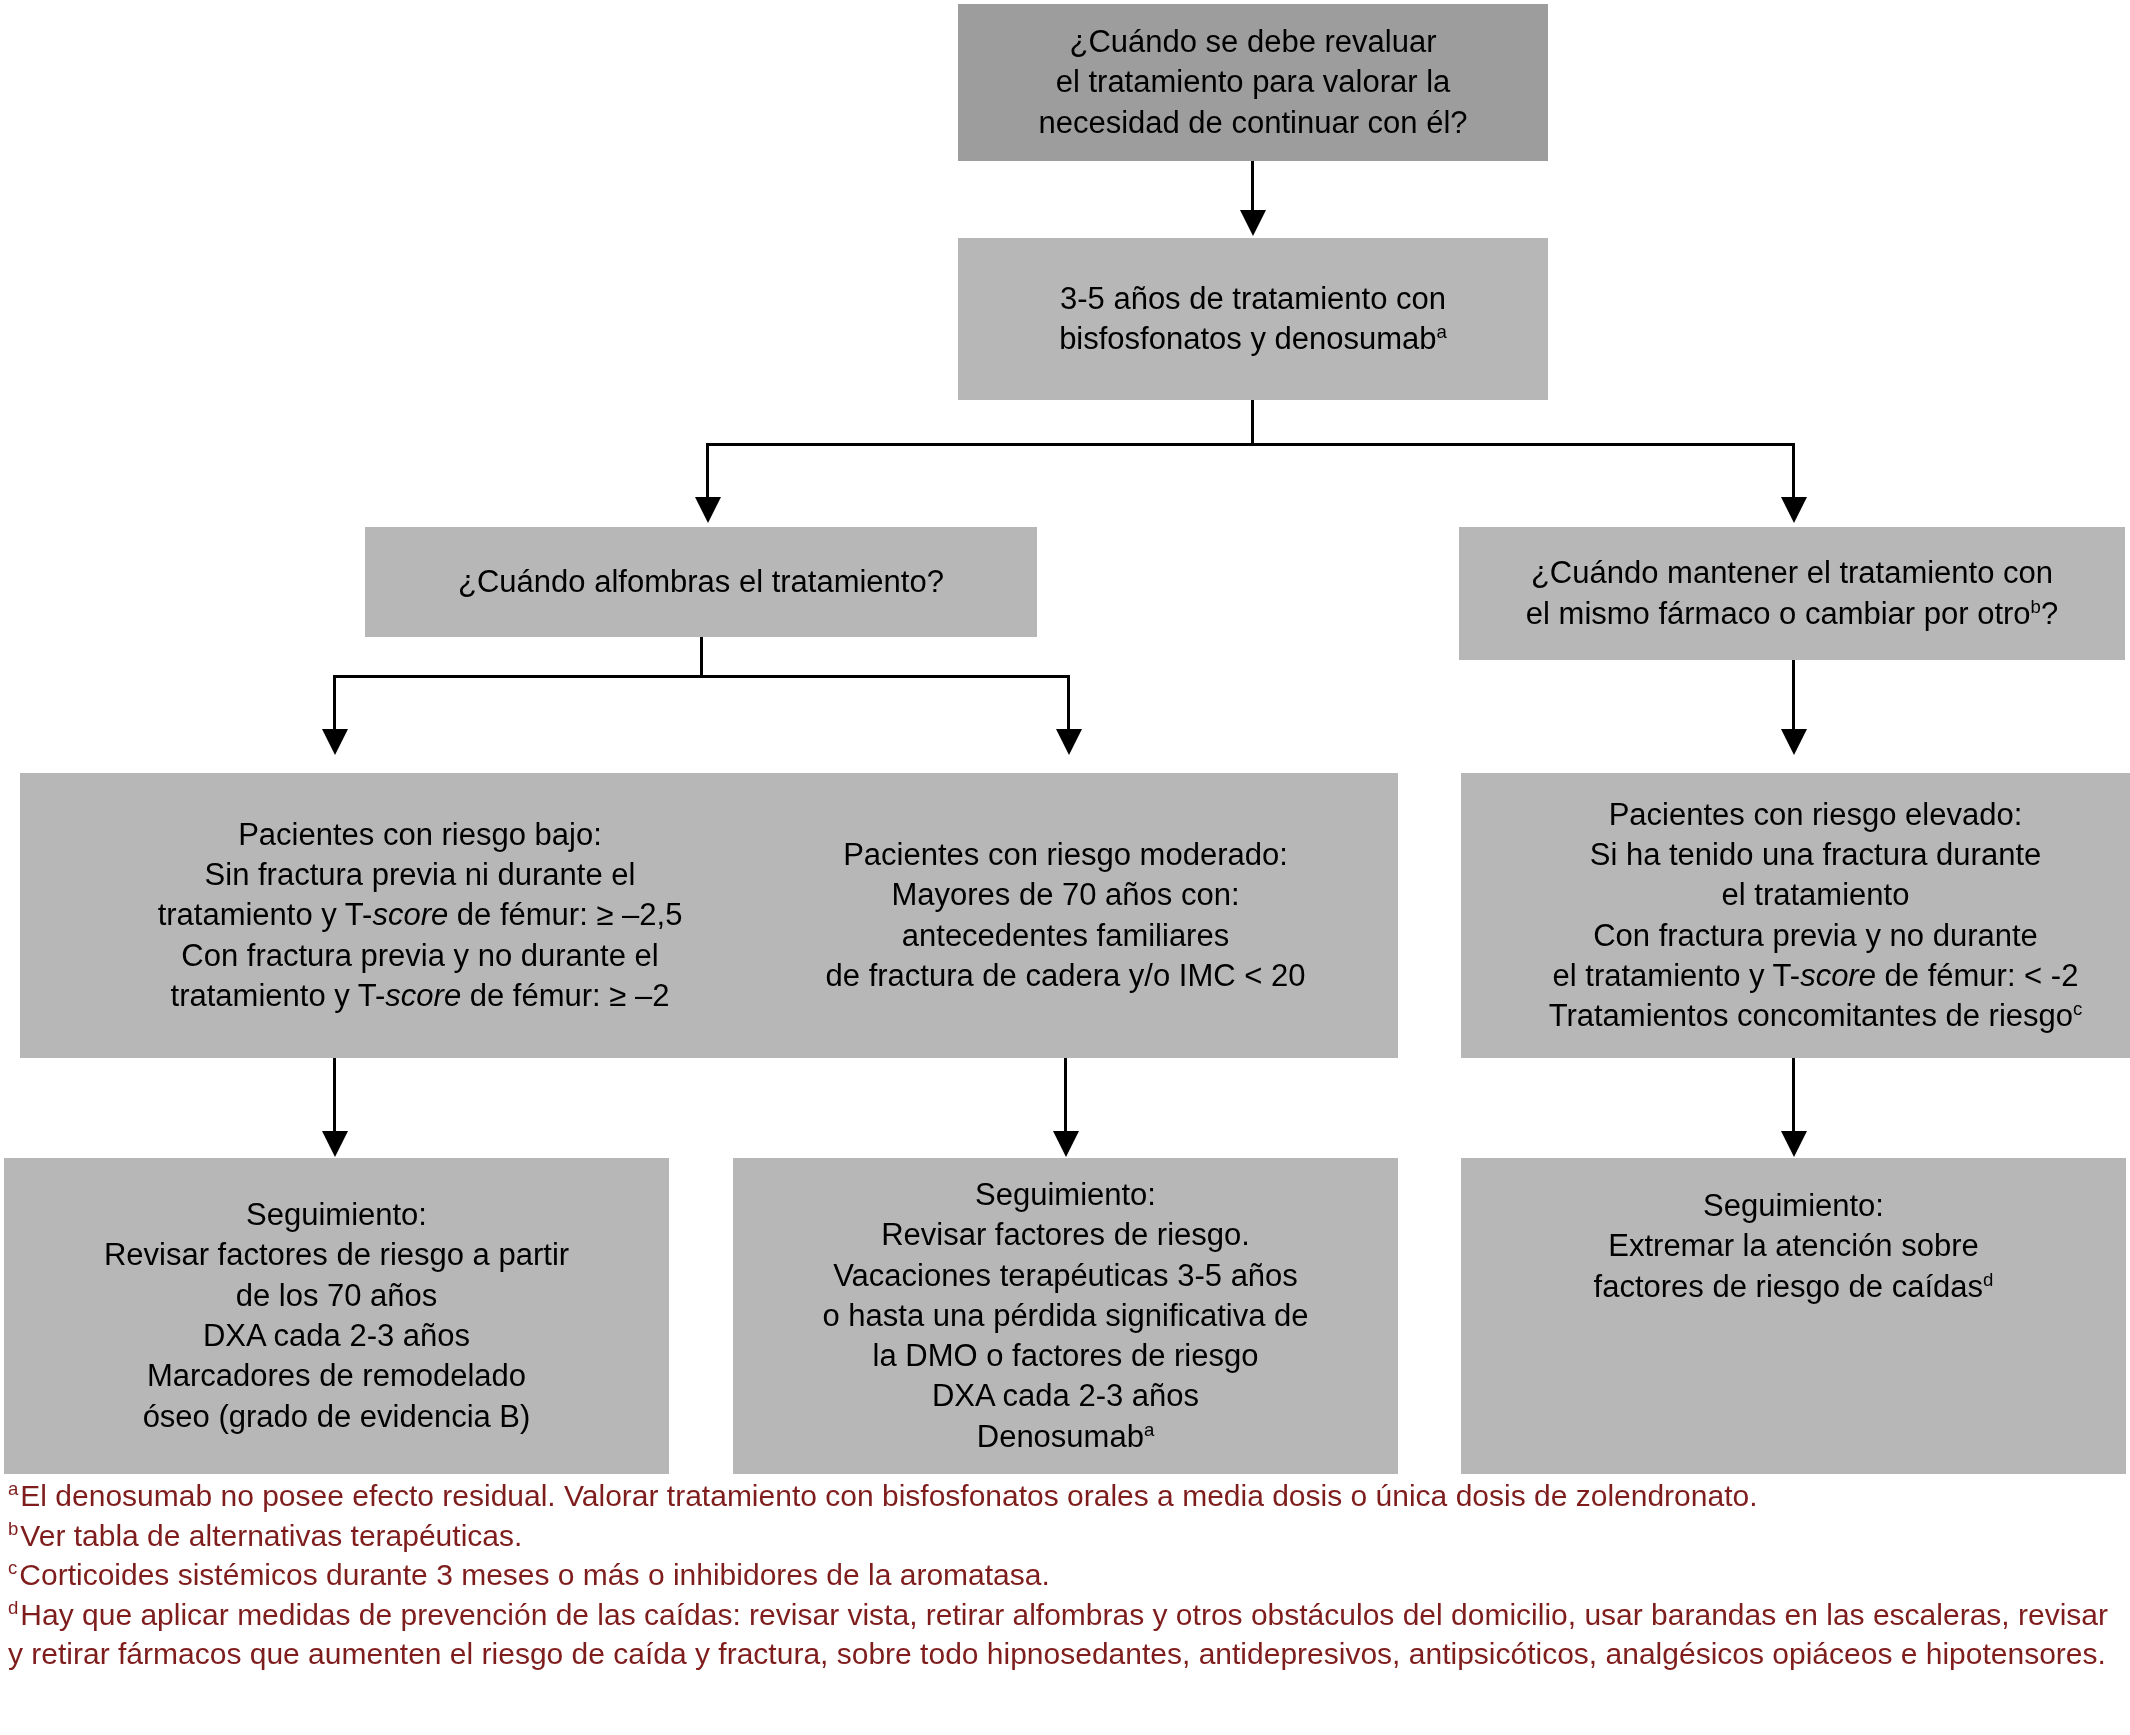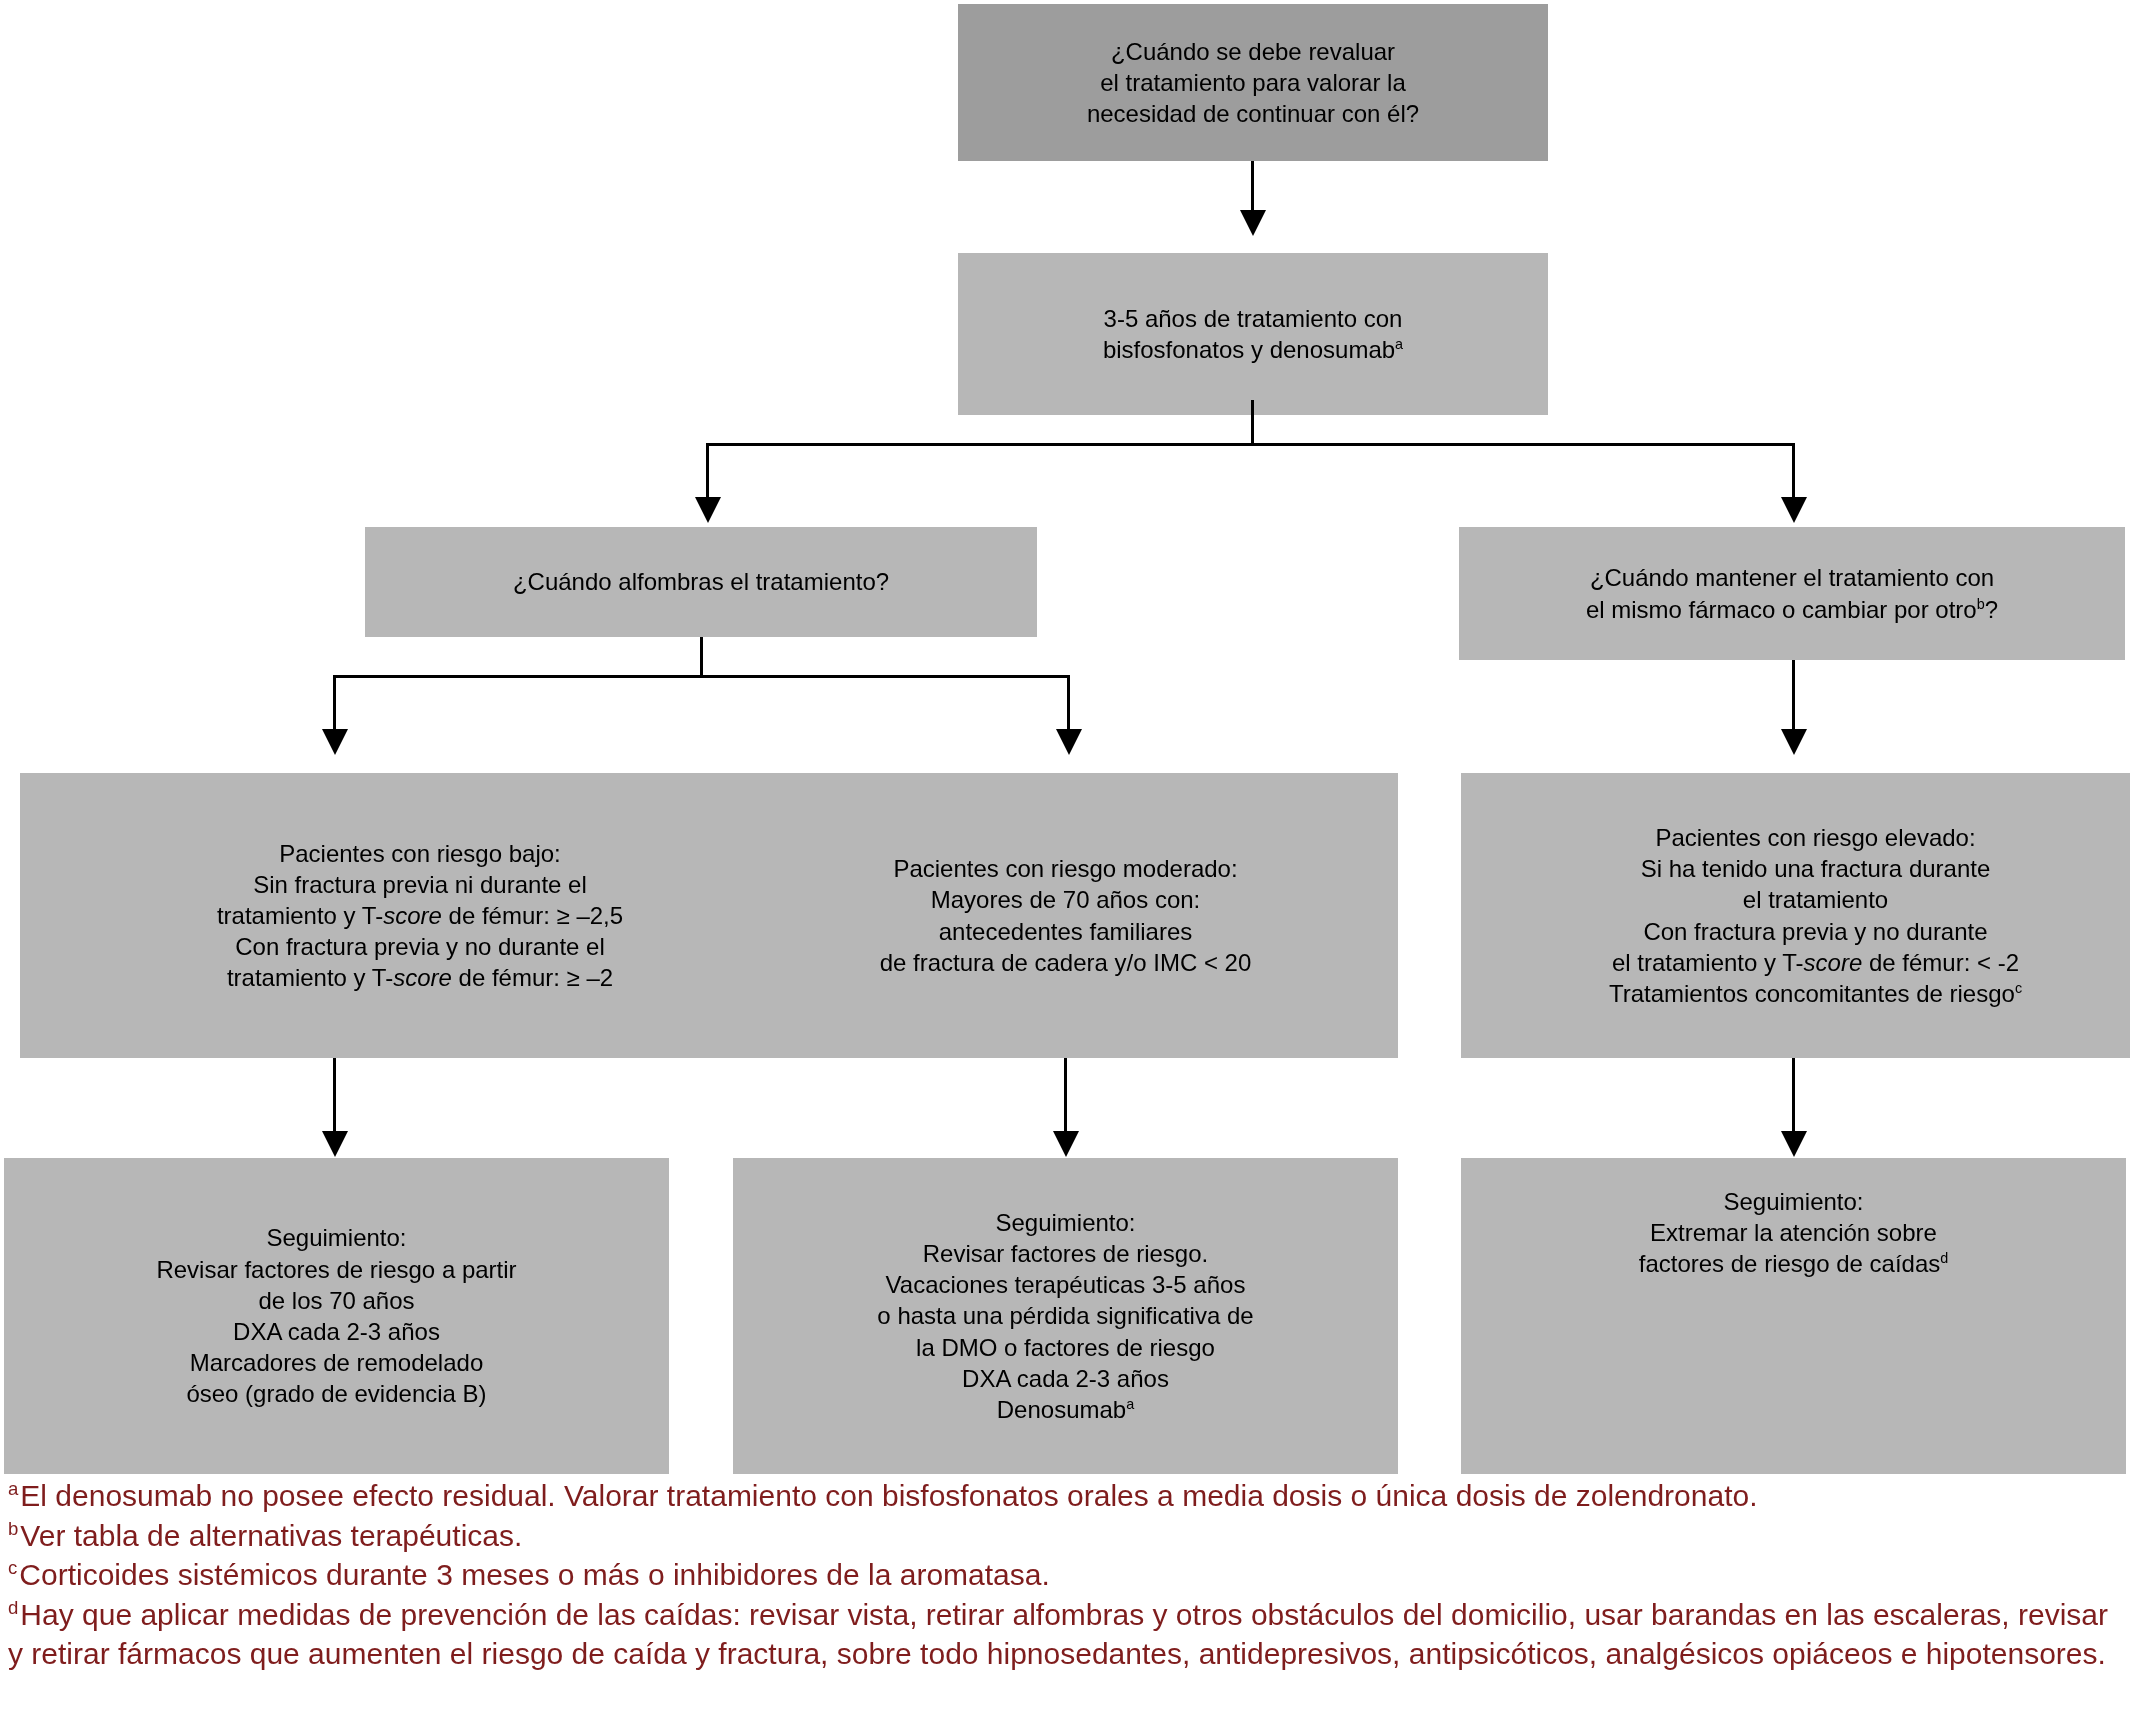--- a/index.html
+++ b/index.html
@@ -21,21 +21,21 @@
 
   
   .node {
     position: absolute;
     box-sizing: border-box;
     display: flex;
     align-items: center;
     justify-content: center;
     text-align: center;
     line-height: 1.30;
-    font-size: 24px;
+    font-size: 31px;
     color: #000;
     padding: 6px 10px;
     background: #b7b7b7;
   }
   .node.dark { background: #9d9d9d; }
   .node .txt { width: 100%; }
 
   
   sup {
     font-size: 0.60em;
@@ -90,21 +90,21 @@
 
 <div id="page">
 
   <div class="node dark" style="left:958px; top:4px; width:590px; height:157px;">
     <div class="txt">¿Cuándo se debe revaluar<br>el tratamiento para valorar la<br>necesidad de continuar con él?</div>
   </div>
 
   <div class="vline" style="left:1251px; top:161px; width:3px; height:52px;"></div>
   <div class="arrowhead" style="left:1240px; top:210px;"></div>
 
-  <div class="node" style="left:958px; top:238px; width:590px; height:162px;margin-top:15px;">
+  <div class="node" style="left:958px; top:238px; width:590px; height:162px;">
     <div class="txt">3-5 años de tratamiento con<br>bisfosfonatos y denosumab<sup>a</sup></div>
   </div>
 
   <div class="vline" style="left:1251px; top:400px; width:3px; height:45px;"></div>
   <div class="hline" style="left:706px; top:443px; width:1089px; height:3px;"></div>
 
   <div class="vline" style="left:706px; top:443px; width:3px; height:58px;"></div>
   <div class="arrowhead" style="left:695px; top:497px;"></div>
 
   <div class="vline" style="left:1792px; top:443px; width:3px; height:58px;"></div>

